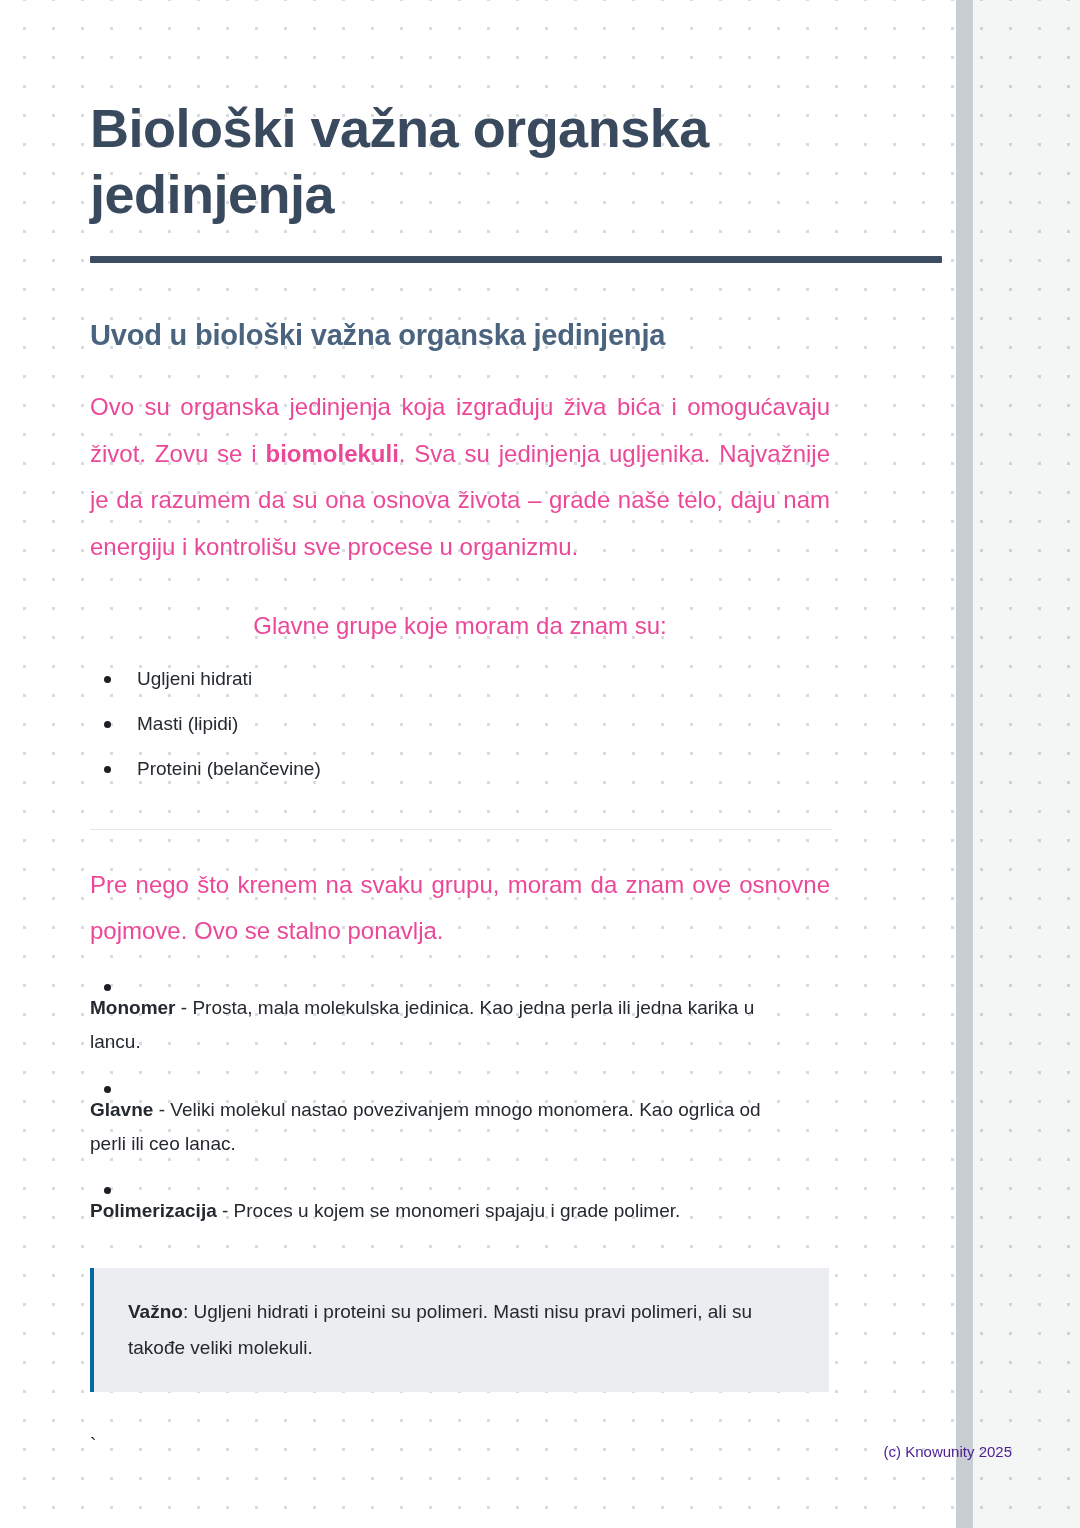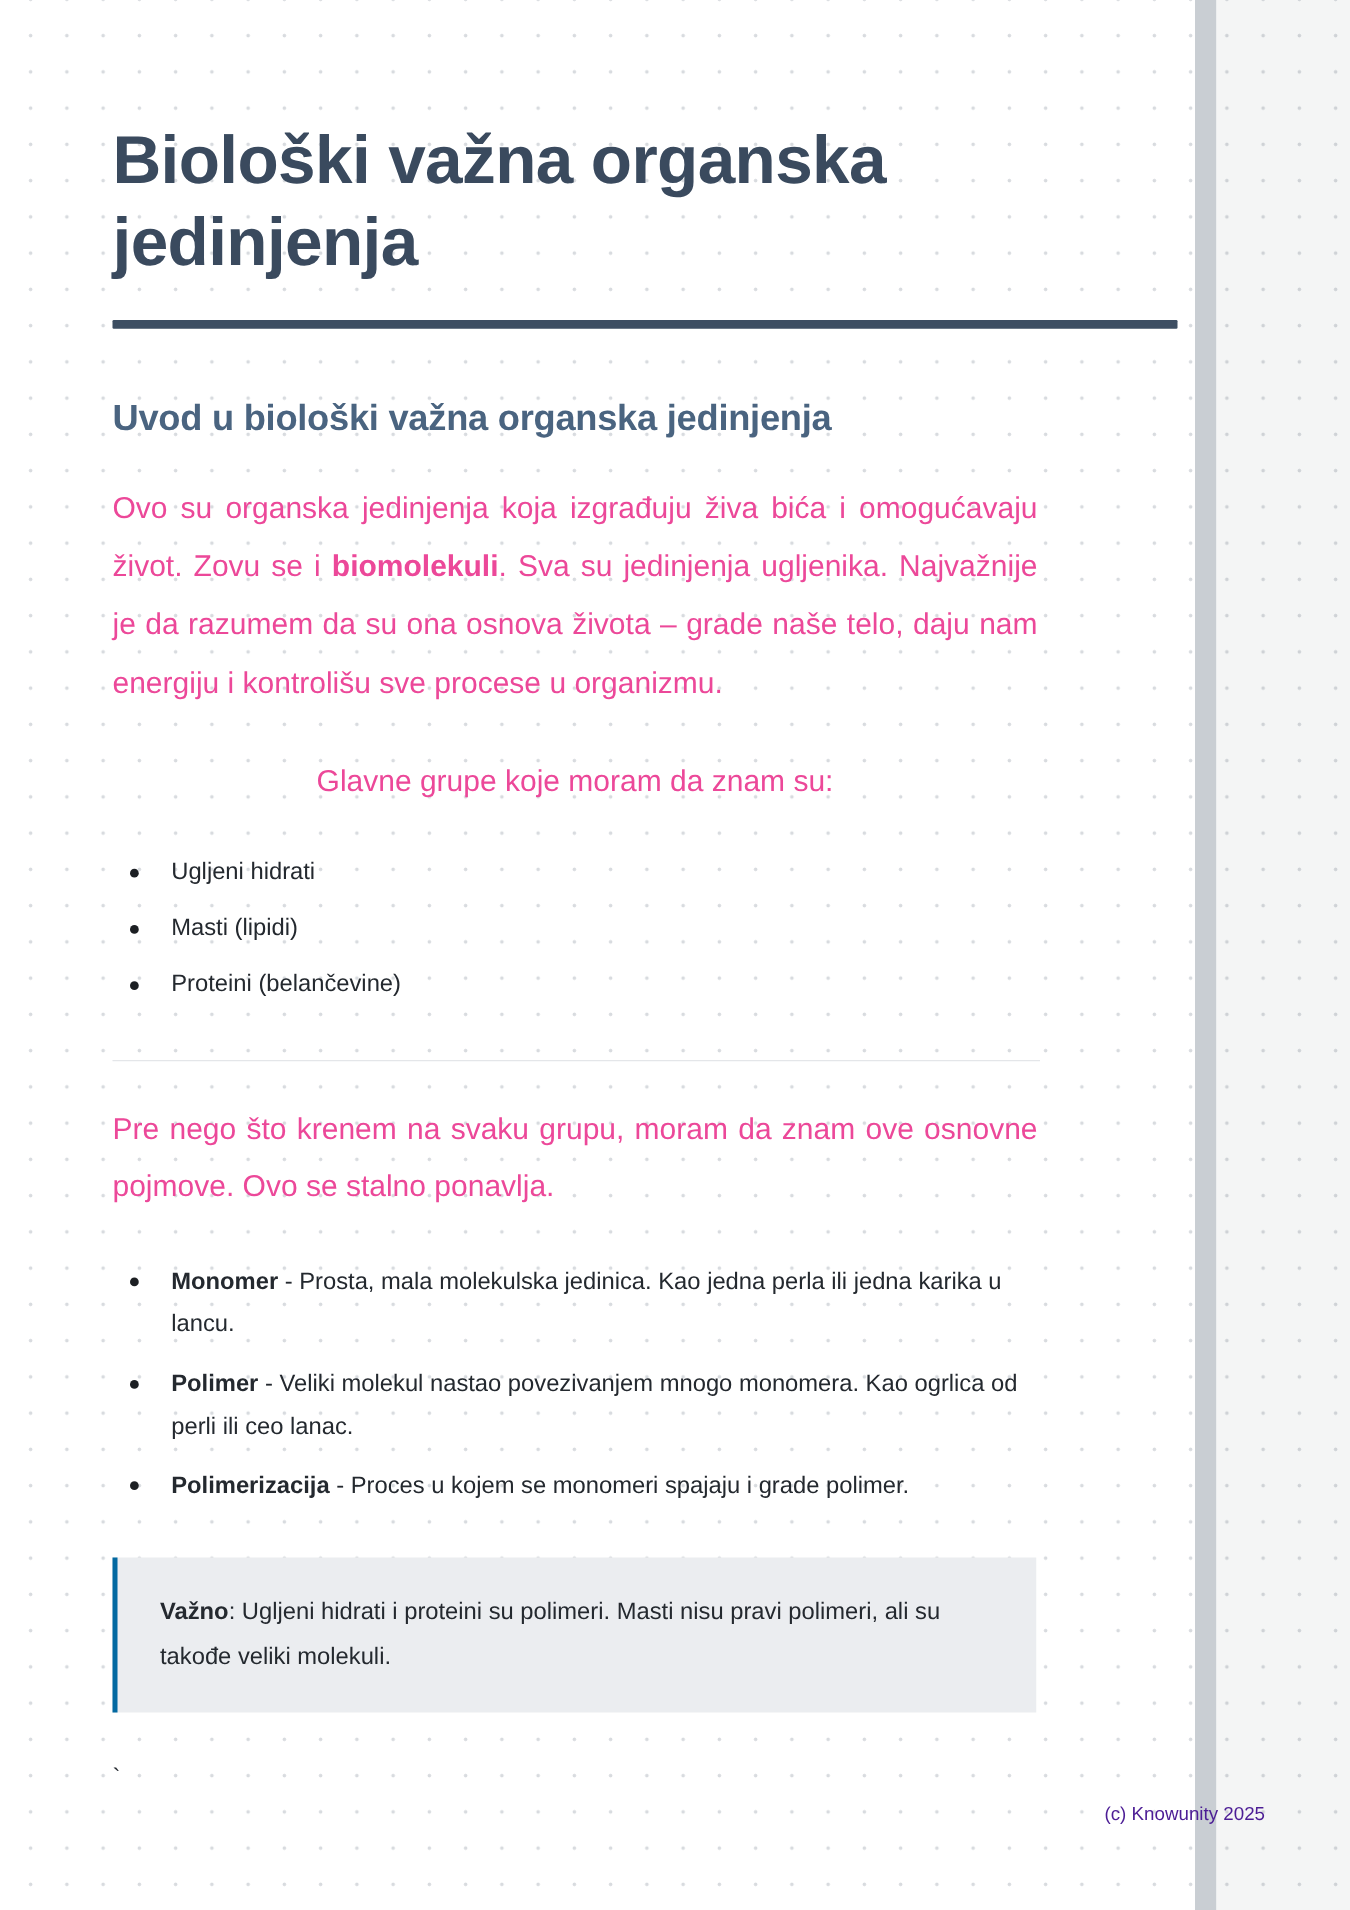--- a/index.html
+++ b/index.html
@@ -71,36 +71,36 @@
     width: 740px;
     font-size: 24px;
     line-height: 1.95;
     text-align: justify;
     color: #ec4899;
   }
   .para.single { text-align: center; }
 
   .b { font-weight: 700; }
 
-  .bullet-list { margin-top: 35px; width: 740px; }
+  .bullet-list { margin-top: 16px; width: 740px; }
   .bullet-item {
     display: flex;
     align-items: flex-start;
     margin-bottom: 18px;
     font-size: 19px;
     line-height: 1.42;
   }
   .bullet-item .dot {
     flex: 0 0 auto;
     width: 7px; height: 7px;
     border-radius: 50%;
     background: #1c1f23;
     margin: 10px 26px 0 14px;
   }
-  .def-list .bullet-item { line-height: 1.78; margin-bottom: 14px; }
+  .def-list .bullet-item { line-height: 1.78; margin-bottom: 14px; flex-direction: column; }
   .def-list .bullet-item .dot { margin-top: 13px; }
   .def-text { display: block; width: 690px; text-align: left; }
 
   .section-divider {
     margin-top: 46px;
     width: 742px;
     height: 1px;
     background: #e4e6e9;
   }
 
@@ -167,21 +167,21 @@
 
   <div class="para">Pre nego što krenem na svaku grupu, moram da znam ove osnovne pojmove. Ovo se stalno ponavlja.</div>
 
   <div class="bullet-list def-list">
     <div class="bullet-item">
       <span class="dot"></span>
       <span class="def-text"><span class="b">Monomer</span><span> - Prosta, mala molekulska jedinica. Kao jedna perla ili jedna karika u lancu.</span></span>
     </div>
     <div class="bullet-item">
       <span class="dot"></span>
-      <span class="def-text"><span class="b">Polimer</span><span> - Veliki molekul nastao povezivanjem mnogo monomera. Kao ogrlica od perli ili ceo lanac.</span></span>
+      <span class="def-text"><span class="b">Glavne</span><span> - Veliki molekul nastao povezivanjem mnogo monomera. Kao ogrlica od perli ili ceo lanac.</span></span>
     </div>
     <div class="bullet-item">
       <span class="dot"></span>
       <span class="def-text"><span class="b">Polimerizacija</span><span> - Proces u kojem se monomeri spajaju i grade polimer.</span></span>
     </div>
   </div>
 
   <div class="callout"><span class="b">Važno</span><span>: Ugljeni hidrati i proteini su polimeri. Masti nisu pravi polimeri, ali su takođe veliki molekuli.</span></div>
 
   <div class="stray-char">`</div>

